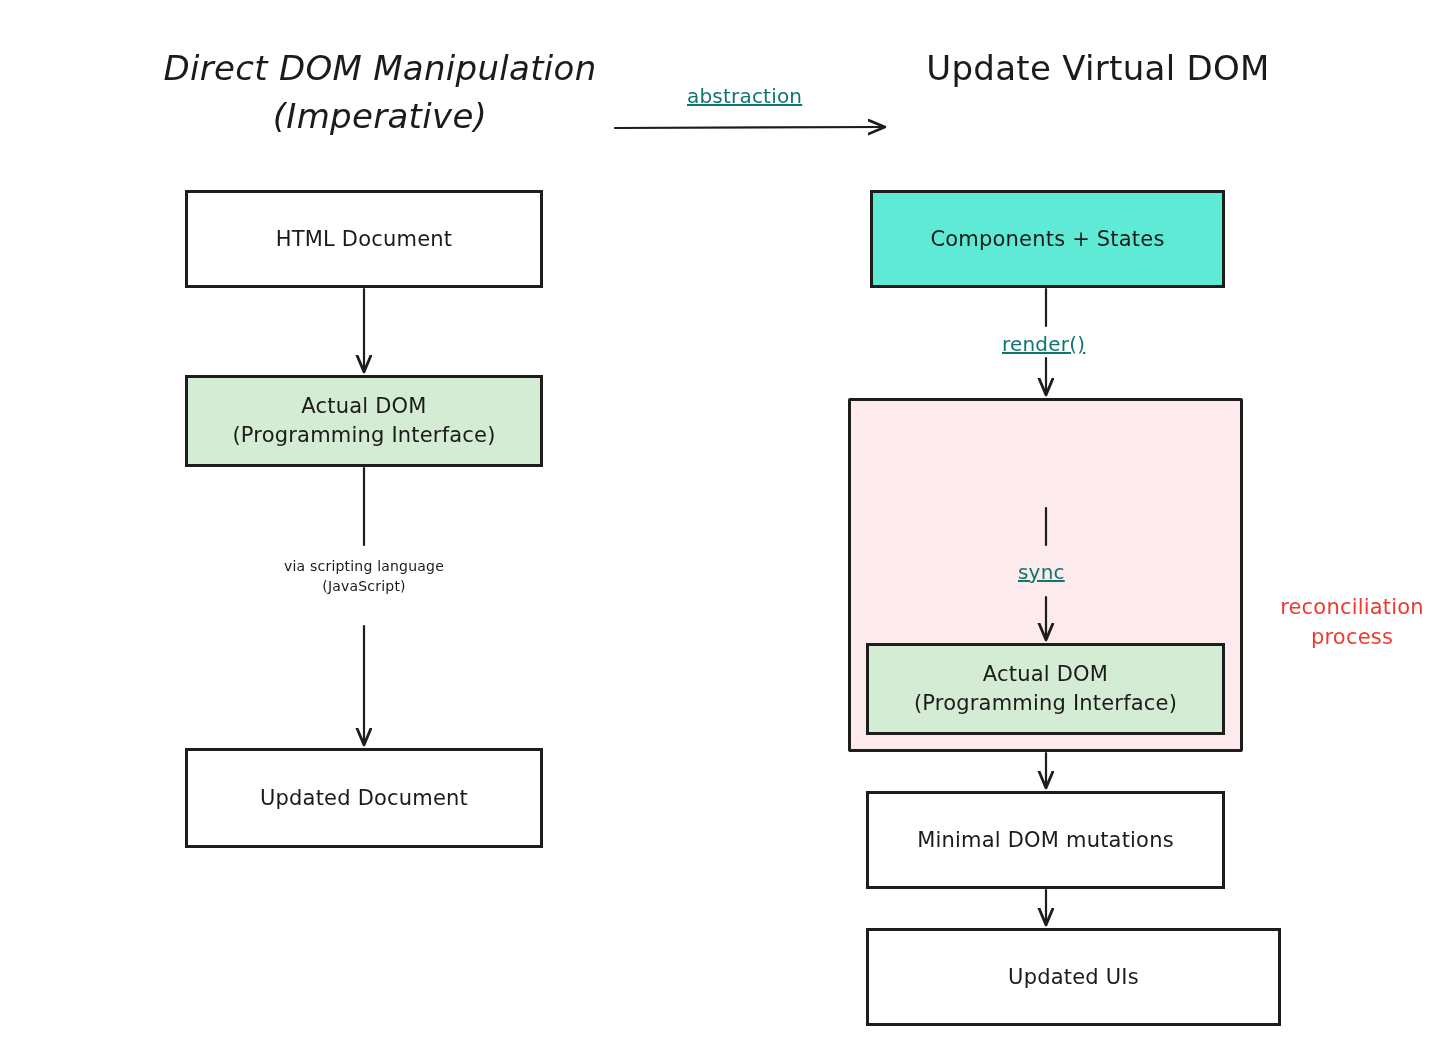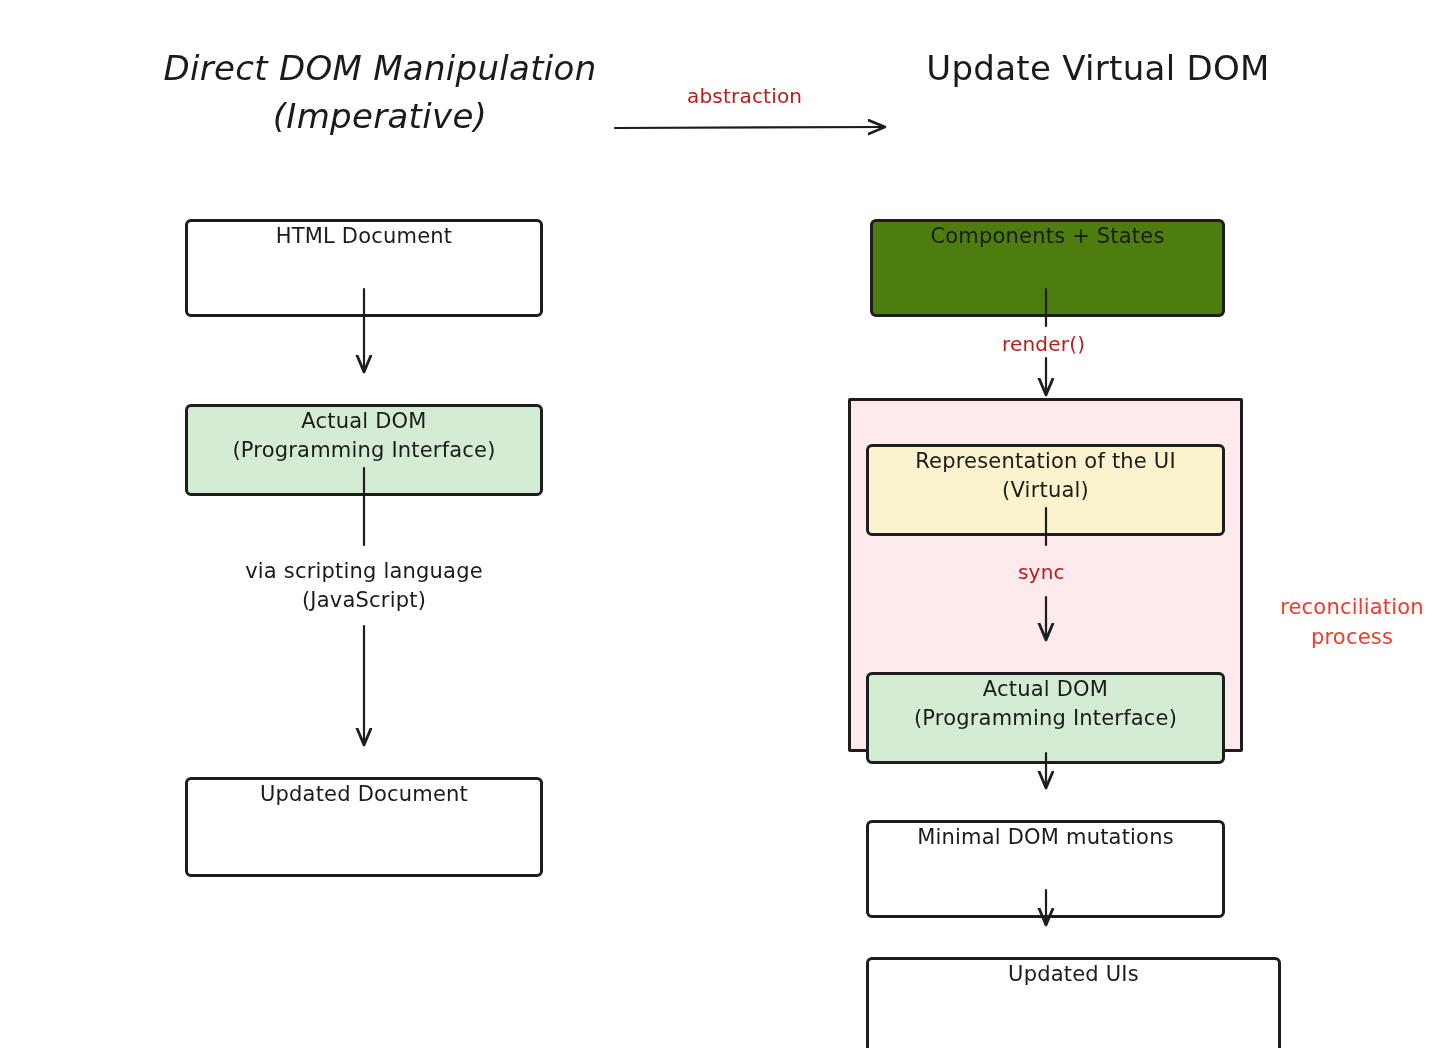--- a/index.html
+++ b/index.html
@@ -18,66 +18,67 @@
 
   #diagram-root {
     position: absolute;
     inset: 0;
   }
 
   .node-box {
     position: absolute;
     box-sizing: border-box;
     border: 3px solid #1d1d1d;
-    border-radius: 6px;
+    border-radius: 0;
     background: #ffffff;
     display: flex;
     flex-direction: column;
     align-items: center;
+    justify-content: center;
     text-align: center;
     line-height: 1.38;
     font-size: 21px;
     letter-spacing: 0.2px;
     color: #1b1b1b;
-    margin-top: 29px;
   }
   .node-box .line2 { display: block; }
 
   .group-box {
     position: absolute;
     box-sizing: border-box;
     border: 3px solid #1d1d1d;
     border-radius: 2px;
   }
 
   .caption {
     position: absolute;
     text-align: center;
-    font-size: 21px;
+    font-size: 14px;
     line-height: 1.4;
     color: #1b1b1b;
     letter-spacing: 0.2px;
   }
 
   .title {
     position: absolute;
     text-align: center;
     font-size: 34px;
     line-height: 1.42;
     color: #1b1b1b;
     letter-spacing: 0.3px;
     font-weight: 400;
   }
 
   .edge-label {
     position: absolute;
     font-size: 20px;
-    color: #b91c1c;
+    color: #0f766e;
     letter-spacing: 0.2px;
     white-space: nowrap;
+    text-decoration: underline;
   }
 
   .annot-red {
     position: absolute;
     text-align: center;
     font-size: 21px;
     line-height: 1.45;
     letter-spacing: 0.2px;
   }
 
@@ -117,32 +118,28 @@
 
   <div class="caption" style="left:185px; top:557px; width:358px;">
     <div>via scripting language</div>
     <div>(JavaScript)</div>
   </div>
 
   <div class="node-box" style="left:185px; top:748px; width:358px; height:100px; background:#ffffff;">
     <span>Updated Document</span>
   </div>
 
-  <div class="node-box" style="left:870px; top:190px; width:355px; height:98px; background:#4d7c0f;">
+  <div class="node-box" style="left:870px; top:190px; width:355px; height:98px; background:#5eead4;">
     <span>Components + States</span>
   </div>
 
   <div class="edge-label" style="left:1002px; top:332px;">render()</div>
 
   <div class="group-box" style="left:848px; top:398px; width:395px; height:354px; background:#fdeaec;"></div>
 
-  <div class="node-box" style="left:866px; top:415px; width:359px; height:92px; background:#fbf3cd;">
-    <span>Representation of the UI</span>
-    <span class="line2">(Virtual)</span>
-  </div>
 
   <div class="edge-label" style="left:1018px; top:560px;">sync</div>
 
   <div class="node-box" style="left:866px; top:643px; width:359px; height:92px; background:#d3ecd3;">
     <span>Actual DOM</span>
     <span class="line2">(Programming Interface)</span>
   </div>
 
   <div class="annot-red" style="left:1262px; top:548px; width:180px; color:#ee3b30;margin-top:44px;">
     <div>reconciliation</div>

